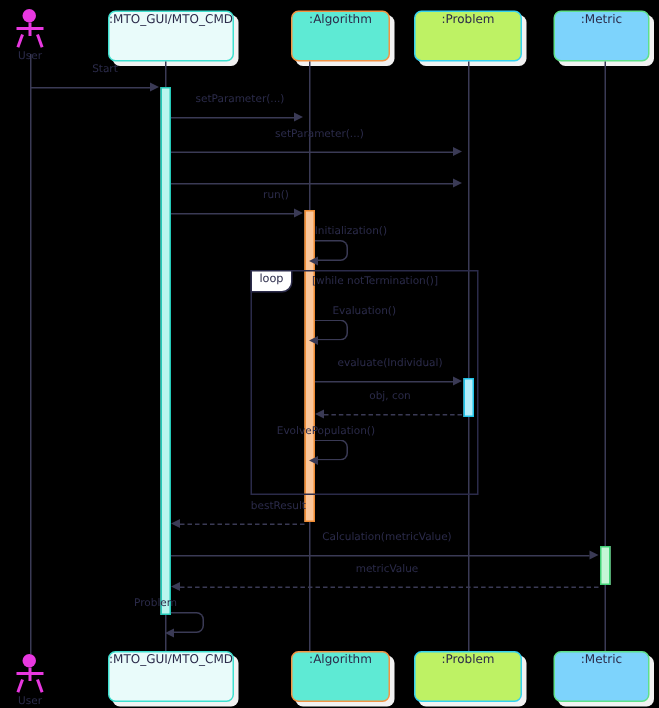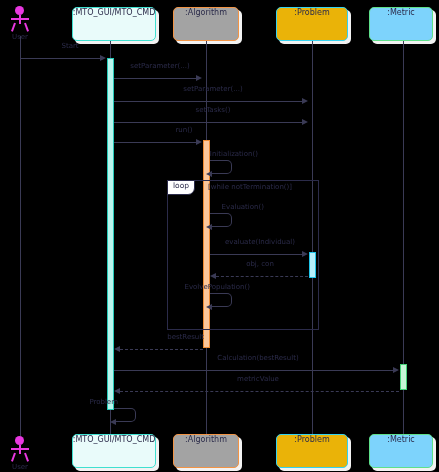--- a/index.html
+++ b/index.html
@@ -64,22 +64,22 @@
     border: 1.5px solid #000;
     background: #ffffff;
     display: flex;
     justify-content: center;
     font-size: 8px;
     color: #2b2b4a;
     white-space: nowrap;
     box-shadow: 3px 3px 0 rgba(255,255,255,0.95);
   }
   .lifebox.gui     { border-color: #3fe0d0; background: #e9fbfa; }
-  .lifebox.alg     { border-color: #f29445; background: #a3a3a3; }
-  .lifebox.prob    { border-color: #35d2f0; background: #eab308; }
+  .lifebox.alg     { border-color: #f29445; background: #5eead4; margin-left: 21px; }
+  .lifebox.prob    { border-color: #35d2f0; background: #bef264; }
   .lifebox.metric  { border-color: #5fe08a; background: #7dd3fc; }
 
   
   .lifeline {
     position: absolute;
     width: 1px;
     background: #3a3a55;
   }
 
   
@@ -209,21 +209,20 @@
   <div class="arrow-head right" style="left:100px; top:54.5px;"></div>
 
   <div class="msg-label" style="left:114px; top:62px; width:92px;">setParameter(...)</div>
   <div class="msg-line" style="left:114px; top:78px; width:82px;"></div>
   <div class="arrow-head right" style="left:196px; top:74.5px;"></div>
 
   <div class="msg-label" style="left:114px; top:85px; width:198px;">setParameter(...)</div>
   <div class="msg-line" style="left:114px; top:101px; width:188px;"></div>
   <div class="arrow-head right" style="left:302px; top:97.5px;"></div>
 
-  <div class="msg-label" style="left:114px; top:106px; width:198px;">setTasks()</div>
   <div class="msg-line" style="left:114px; top:122px; width:188px;"></div>
   <div class="arrow-head right" style="left:302px; top:118.5px;"></div>
 
   <div class="msg-label" style="left:114px; top:126px; width:92px;padding-left:48px;">run()</div>
   <div class="msg-line" style="left:114px; top:142px; width:82px;"></div>
   <div class="arrow-head right" style="left:196px; top:138.5px;"></div>
 
   <div class="msg-label" style="left:178px; top:150px; width:80px; text-align:right;">Initialization()</div>
   <div class="self-msg" style="left:210px; top:160px; width:22px; height:14px;"></div>
   <div class="arrow-head left" style="left:206px; top:170.5px;"></div>
@@ -241,21 +240,21 @@
   <div class="arrow-head left" style="left:210px; top:272.5px;"></div>
 
   <div class="msg-label" style="left:160px; top:283px; width:90px; text-align:right;">EvolvePopulation()</div>
   <div class="self-msg" style="left:210px; top:293px; width:22px; height:14px;"></div>
   <div class="arrow-head left" style="left:206px; top:303.5px;"></div>
 
   <div class="msg-label" style="left:116px; top:333px; width:88px; text-align:right;">bestResult</div>
   <div class="msg-line ret" style="left:120px; top:349px; width:83px;"></div>
   <div class="arrow-head left" style="left:114px; top:345.5px;"></div>
 
-  <div class="msg-label" style="left:114px; top:354px; width:288px; text-align:center;">Calculation(bestResult)</div>
+  <div class="msg-label" style="left:114px; top:354px; width:288px; text-align:center;">Calculation(metricValue)</div>
   <div class="msg-line" style="left:114px; top:370px; width:279px;"></div>
   <div class="arrow-head right" style="left:393px; top:366.5px;"></div>
 
   <div class="msg-label" style="left:114px; top:375px; width:288px; text-align:center;">metricValue</div>
   <div class="msg-line ret" style="left:120px; top:391px; width:279px;"></div>
   <div class="arrow-head left" style="left:114px; top:387.5px;"></div>
 
   <div class="msg-label" style="left:62px; top:398px; width:56px; text-align:right;">Problem</div>
   <div class="self-msg" style="left:114px; top:408px; width:22px; height:14px;"></div>
   <div class="arrow-head left" style="left:110px; top:418.5px;"></div>

